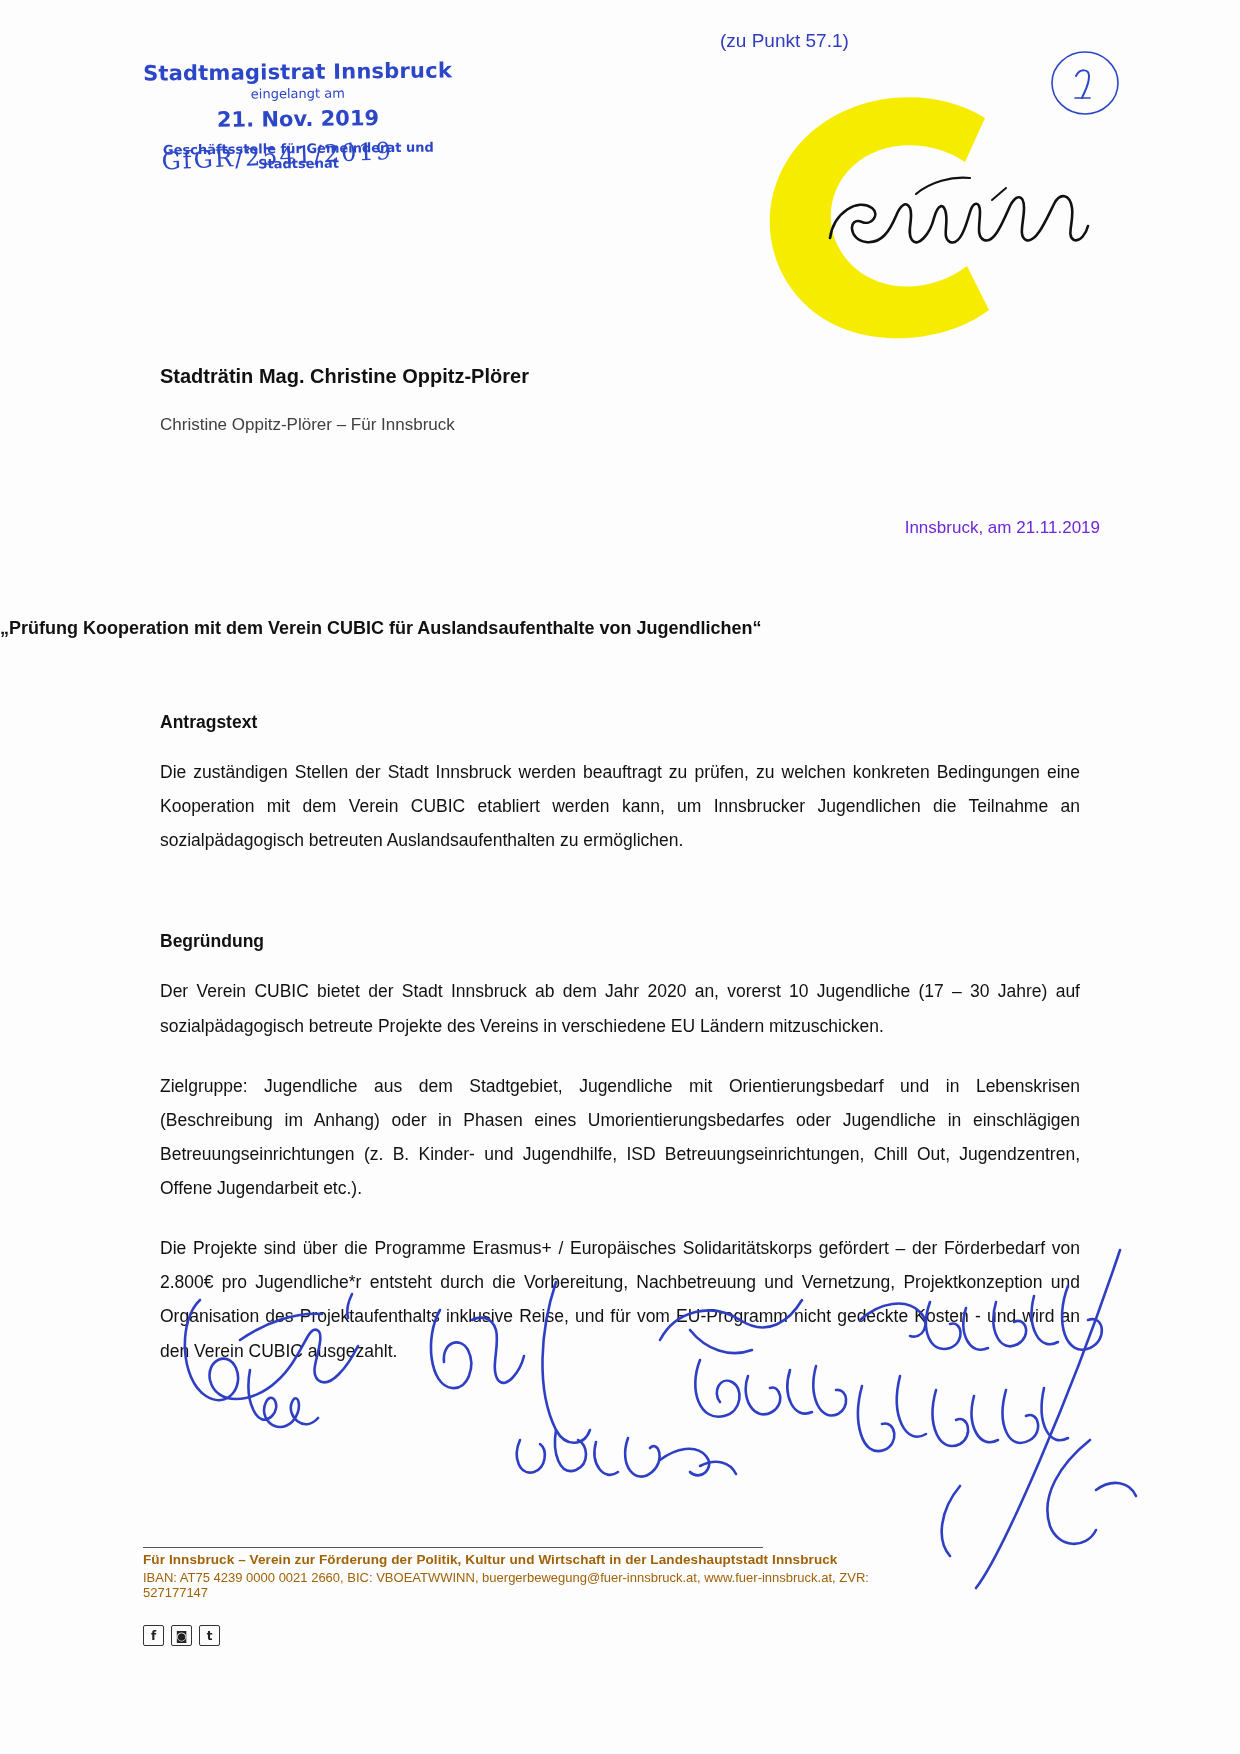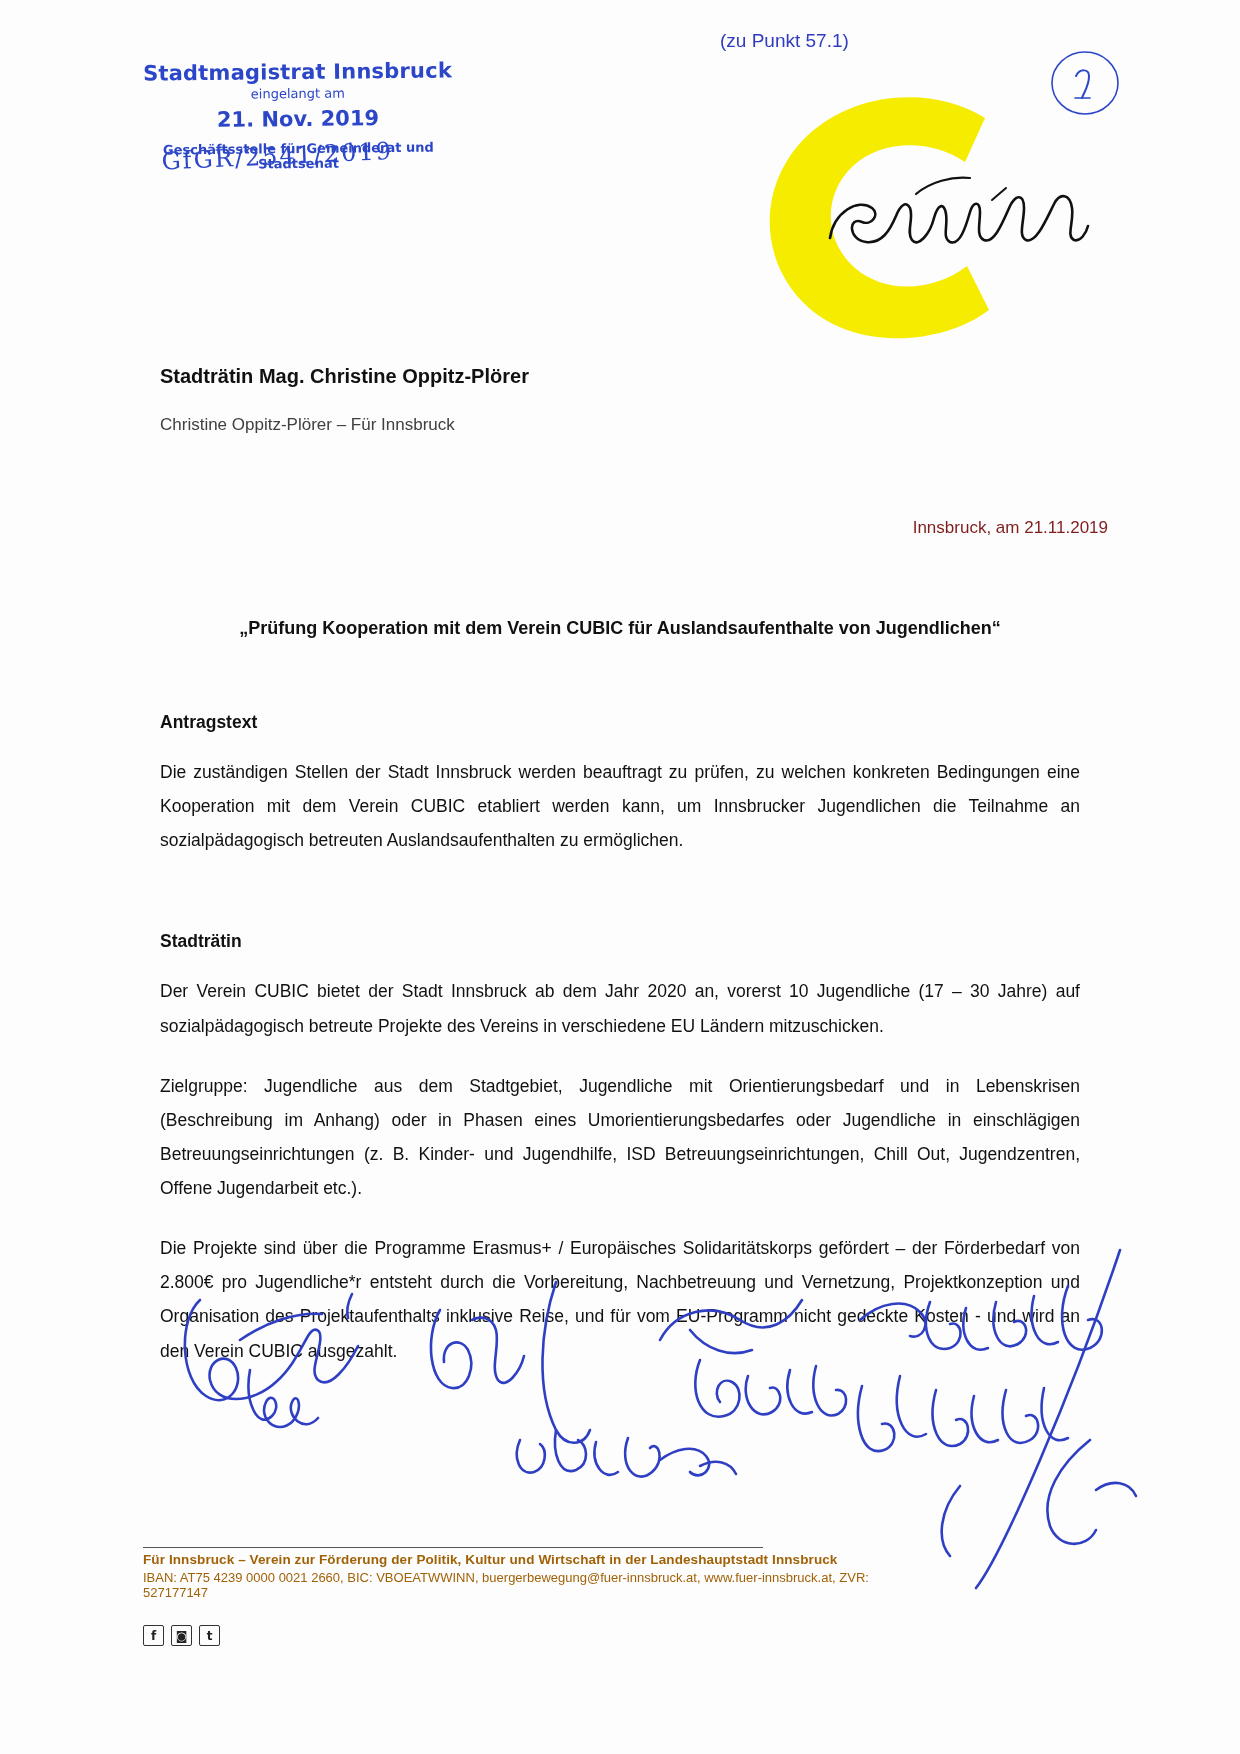--- a/index.html
+++ b/index.html
@@ -124,42 +124,42 @@
   .sender-party {
     position: absolute;
     left: 160px;
     top: 415px;
     font-size: 17px;
     color: #404040;
   }
 
   .place-date {
     position: absolute;
-    right: 132px;
+    right: 140px;
     top: 518px;
     font-size: 17px;
-    color: #7f1d1d;
+    color: #6d28d9;
   }
 
   .doc-kind {
     position: absolute;
     left: 0;
     right: 0;
     top: 570px;
     text-align: center;
     font-size: 18px;
     font-weight: bold;
     color: #111;
   }
   .doc-title {
     position: absolute;
     left: 0;
     right: 0;
     top: 618px;
-    text-align: center;
+    text-align: left;
     font-size: 18px;
     font-weight: bold;
     color: #111;
   }
 
   
   .body-col {
     position: absolute;
     left: 160px;
     top: 710px;
@@ -282,21 +282,21 @@
   <div class="sender-party">Christine Oppitz-Plörer – Für Innsbruck</div>
 
   <div class="place-date">Innsbruck, am 21.11.2019</div>
 
   <div class="doc-title">„Prüfung Kooperation mit dem Verein CUBIC für Auslandsaufenthalte von Jugendlichen“</div>
 
   <div class="body-col">
     <div class="sec-head">Antragstext</div>
     <p class="para">Die zuständigen Stellen der Stadt Innsbruck werden beauftragt zu prüfen, zu welchen konkreten Bedingungen eine Kooperation mit dem Verein CUBIC etabliert werden kann, um Innsbrucker Jugendlichen die Teilnahme an sozialpädagogisch betreuten Auslandsaufenthalten zu ermöglichen.</p>
 
-    <div class="sec-head second">Stadträtin</div>
+    <div class="sec-head second">Begründung</div>
     <p class="para">Der Verein CUBIC bietet der Stadt Innsbruck ab dem Jahr 2020 an, vorerst 10 Jugendliche (17 – 30 Jahre) auf sozialpädagogisch betreute Projekte des Vereins in verschiedene EU Ländern mitzuschicken.</p>
     <p class="para">Zielgruppe: Jugendliche aus dem Stadtgebiet, Jugendliche mit Orientierungsbedarf und in Lebenskrisen (Beschreibung im Anhang) oder in Phasen eines Umorientierungsbedarfes oder Jugendliche in einschlägigen Betreuungseinrichtungen (z. B. Kinder- und Jugendhilfe, ISD Betreuungseinrichtungen, Chill Out, Jugendzentren, Offene Jugendarbeit etc.).</p>
     <p class="para">Die Projekte sind über die Programme Erasmus+ / Europäisches Solidaritätskorps gefördert – der Förderbedarf von 2.800€ pro Jugendliche*r entsteht durch die Vorbereitung, Nachbetreuung und Vernetzung, Projektkonzeption und Organisation des Projektaufenthalts inklusive Reise, und für vom EU-Programm nicht gedeckte Kosten - und wird an den Verein CUBIC ausgezahlt.</p>
   </div>
 
   <div class="signatures">
     <svg width="1240" height="400" viewBox="0 0 1240 400">
       <g fill="none" stroke="#2f3fc4" stroke-width="2.6" stroke-linecap="round" stroke-linejoin="round">
 
         <path d="M200 110 C178 130, 180 190, 206 206 C228 220, 244 196, 236 178 C228 160, 206 170, 210 190

